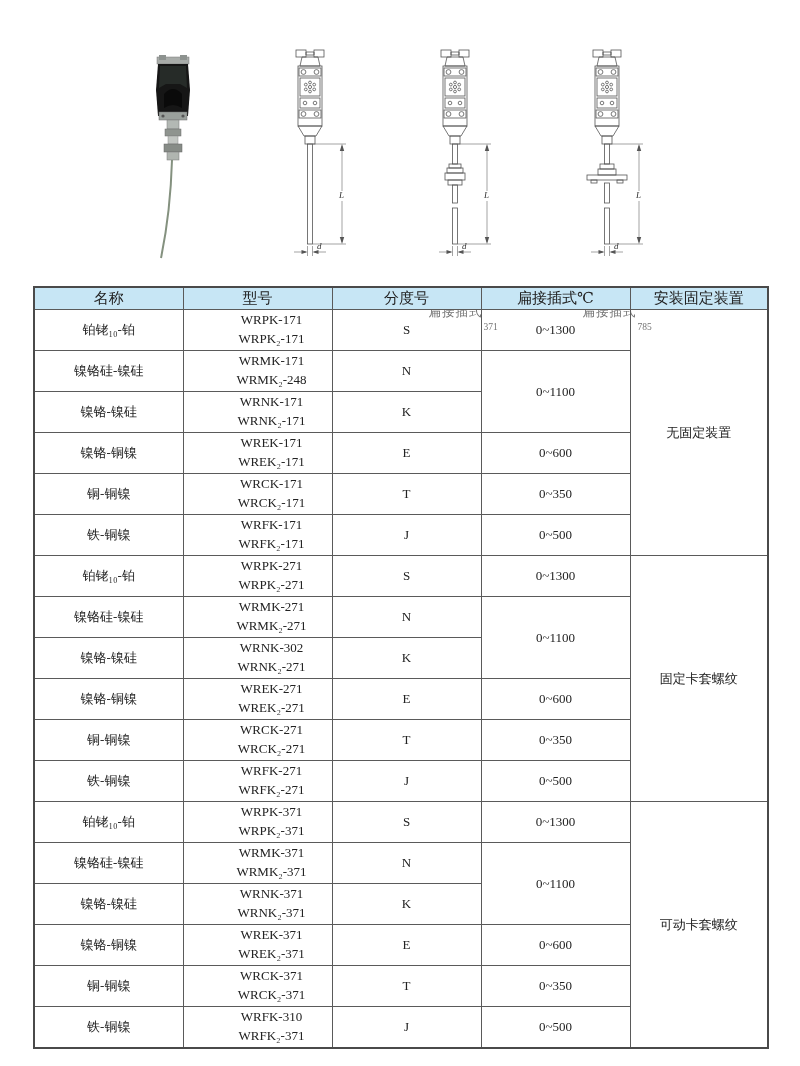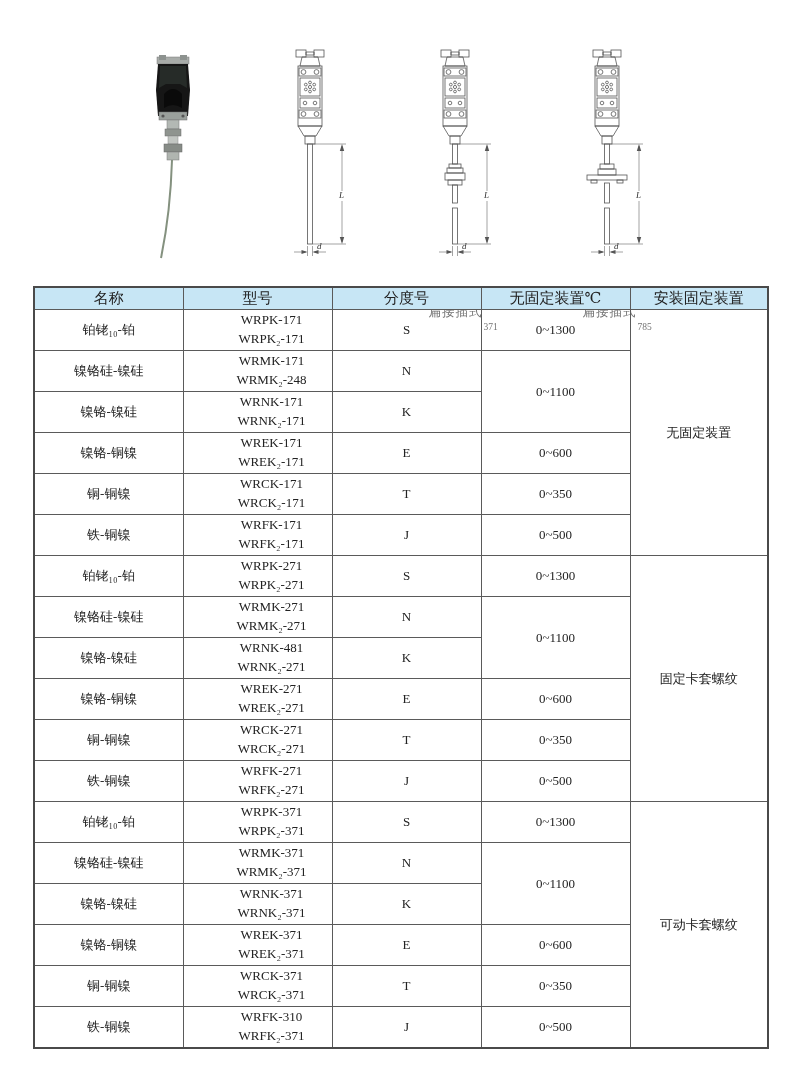--- a/index.html
+++ b/index.html
@@ -223,21 +223,21 @@
         <col style="width:149px">
         <col style="width:149px">
       <col style="width:149px">
         <col style="width:138px">
     </colgroup>
     <thead>
       <tr>
         <th>名称</th>
         <th>型号</th>
         <th>分度号</th>
-        <th>无固定装置℃</th>
+        <th>扁接插式℃</th>
         <th>安装固定装置</th>
       </tr>
     </thead>
     <tbody>
         <tr>
           <td>铂铑₁₀-铂</td>
           <td class="model">WRPK-171
 WRPK₂-171</td>
           <td>S</td>
           <td>0~1300</td>
@@ -287,21 +287,21 @@
         </tr>
         <tr>
           <td>镍铬硅-镍硅</td>
           <td class="model">WRMK-271
 WRMK₂-271</td>
           <td>N</td>
           <td rowspan="2">0~1100</td>
         </tr>
         <tr>
           <td>镍铬-镍硅</td>
-          <td class="model">WRNK-481
+          <td class="model">WRNK-302
 WRNK₂-271</td>
           <td>K</td>
         </tr>
         <tr>
           <td>镍铬-铜镍</td>
           <td class="model">WREK-271
 WREK₂-271</td>
           <td>E</td>
           <td>0~600</td>
         </tr>

